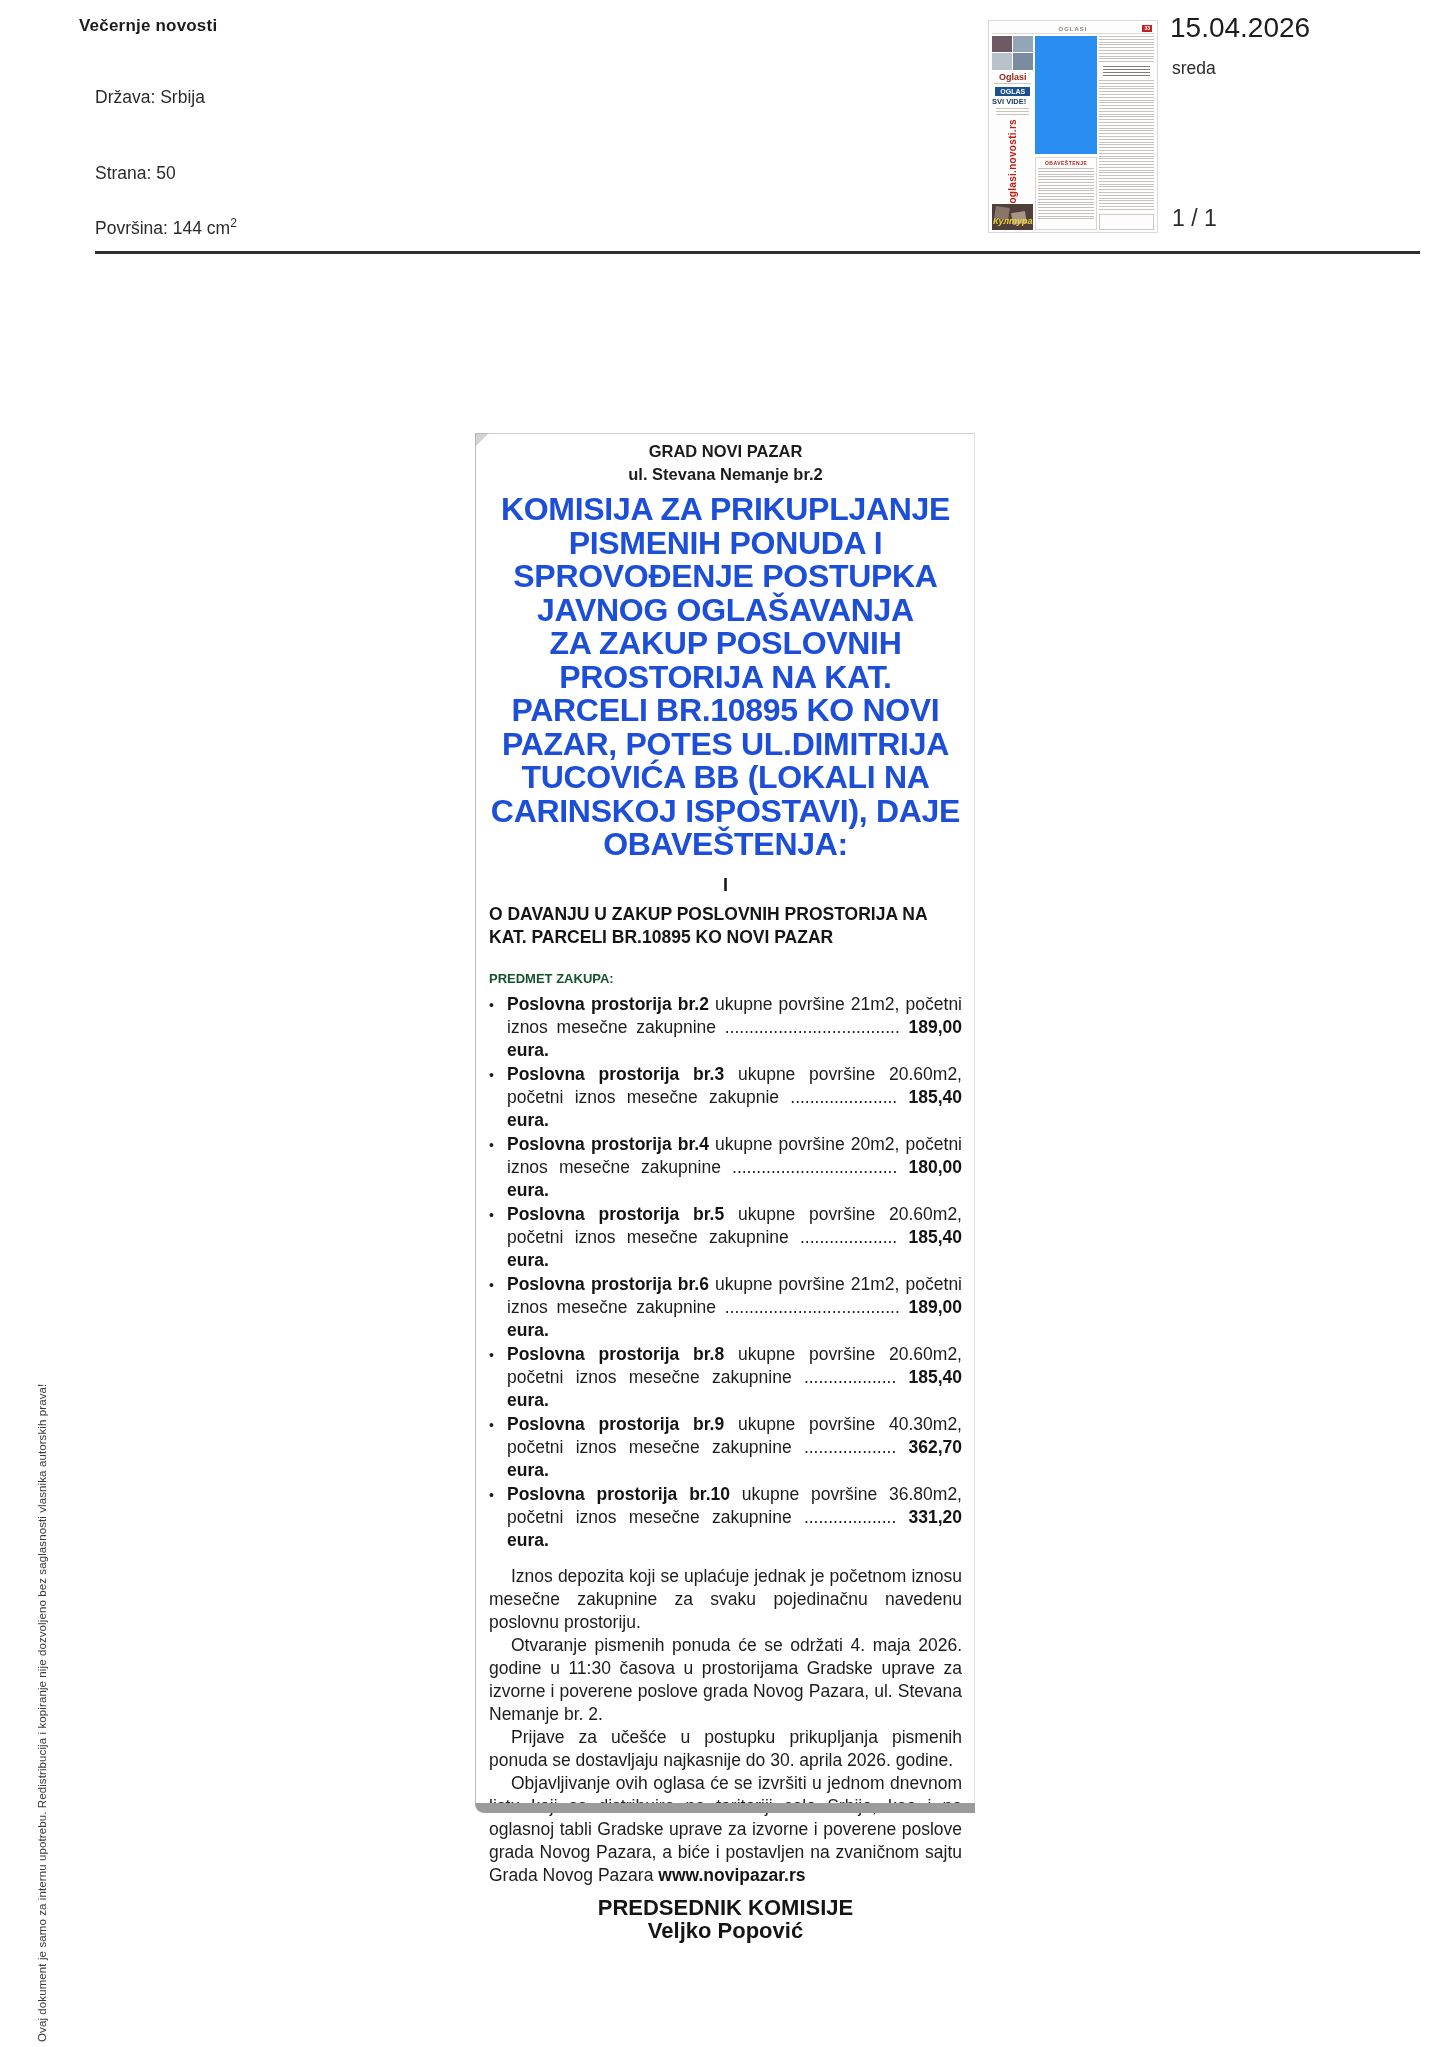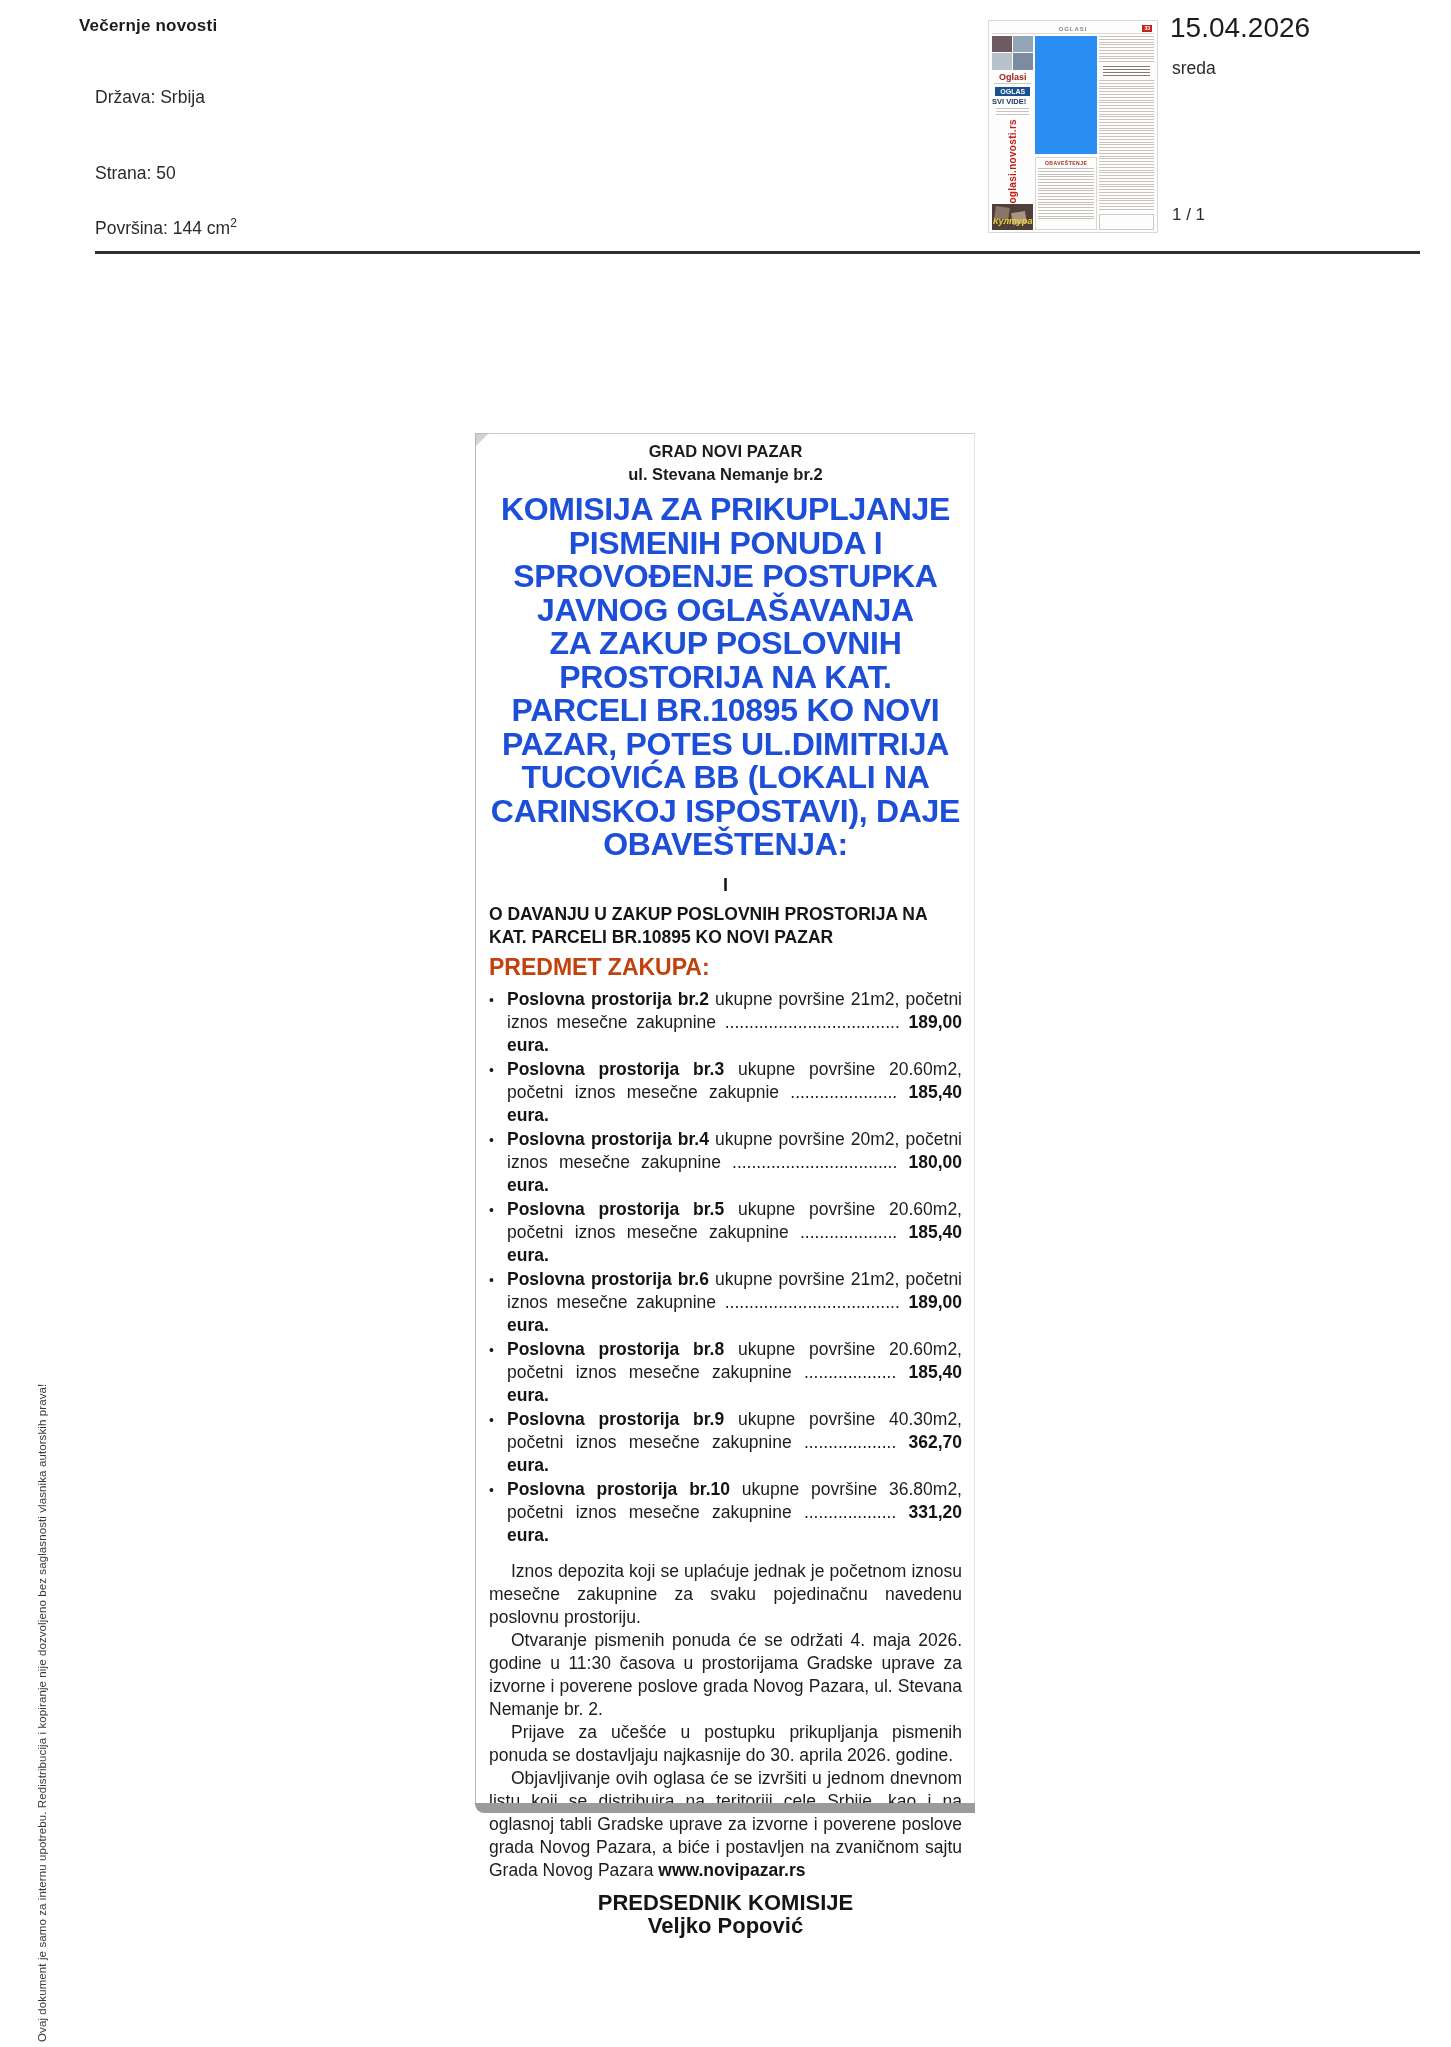--- a/index.html
+++ b/index.html
@@ -8,21 +8,21 @@
     font-family:"Liberation Sans", sans-serif;color:#1f1f1f;overflow:hidden;
   }
   
   .hdr-source{position:absolute;left:79px;top:16px;font-size:17px;font-weight:700;color:#1c1c1c;letter-spacing:.2px;}
   .hdr-country{position:absolute;left:95px;top:87px;font-size:17.5px;color:#2b2b2b;}
   .hdr-page{position:absolute;left:95px;top:163px;font-size:17.5px;color:#2b2b2b;}
   .hdr-area{position:absolute;left:95px;top:216px;font-size:17.5px;color:#2b2b2b;}
   .hdr-area sup{font-size:12px;}
   .hdr-date{position:absolute;left:1170px;top:12px;font-size:28px;color:#1c1c1c;}
   .hdr-weekday{position:absolute;left:1172px;top:58px;font-size:17.5px;color:#2b2b2b;}
-  .hdr-pagination{position:absolute;left:1172px;top:205px;font-size:17px;color:#2b2b2b;}
+  .hdr-pagination{position:absolute;left:1172px;top:205px;font-size:23px;color:#2b2b2b;}
   .hdr-rule{position:absolute;left:95px;top:251px;width:1325px;height:2.5px;background:#2e2e2e;}
 
   
   .thumb{position:absolute;left:988px;top:20px;width:170px;height:213px;background:#fdfdfd;
          border:1px solid #d9d9d9;box-sizing:border-box;padding:3px 3px 2px 3px;font-size:0;}
   .thumb-head{height:9px;border-bottom:1px solid #e0d8d0;display:flex;justify-content:center;align-items:center;position:relative;margin-bottom:2px;}
   .thumb-head .m-title{font-size:6px;color:#8a7f76;letter-spacing:1px;font-weight:700;}
   .thumb-head .m-page{position:absolute;right:2px;top:1px;font-size:5px;color:#fff;background:#c32222;padding:0 2px;line-height:7px;font-weight:700;}
   .thumb-body{display:flex;gap:2px;height:194px;}
   .t-left{width:42px;display:flex;flex-direction:column;}
@@ -56,21 +56,21 @@
   
   .ad{position:absolute;left:475px;top:433px;width:500px;height:1370px;box-sizing:border-box;
       border-top:1px solid #cfcfcf;border-left:1.5px solid #b8b8b8;border-right:1px solid #e2e2e2;
       padding:6px 12px 0 13px;background:#fff;}
   .ad-bottom-bar{position:absolute;left:-1.5px;bottom:-10px;width:calc(100% + 2.5px);height:10px;background:#9b9b9b;border-radius:0 0 0 9px;}
   .ad-fold{position:absolute;left:-1.5px;top:-1px;width:0;height:0;border-top:14px solid #aeaeae;border-right:14px solid transparent;opacity:.55;}
   .ad-org,.ad-address{text-align:center;font-weight:700;font-size:16.5px;line-height:23px;color:#1c1c1c;}
   .ad-title{margin-top:7px;text-align:center;font-weight:700;font-size:32px;line-height:33.5px;color:#1d4ed8;letter-spacing:-.3px;}
   .ad-sec-marker{margin-top:13px;text-align:center;font-weight:700;font-size:18px;color:#151515;}
   .ad-heading{margin-top:7px;font-weight:700;font-size:17.5px;line-height:23.5px;color:#151515;text-align:left;}
-  .ad-predmet{margin-top:4px;font-weight:700;font-size:23px;color:#c2410c;}
+  .ad-predmet{margin-top:21px;font-weight:700;font-size:13px;color:#14532d;}
   .ad-items{margin-top:7px;}
   .ad-item{display:flex;font-size:17.5px;line-height:23px;color:#1c1c1c;margin-bottom:1px;}
   .ad-item .bullet{width:18px;flex:0 0 18px;font-size:14px;padding-top:1px;color:#1c1c1c;}
   .ad-item .itext{flex:1;text-align:justify;}
   .ad-item b,.ad-par b{font-weight:700;color:#141414;}
   .ad-pars{margin-top:13px;}
   .ad-par{font-size:17.5px;line-height:23px;text-align:justify;text-indent:22px;color:#1c1c1c;margin:0;}
   .ad-sign-role,.ad-sign-name{text-align:center;font-weight:700;font-size:22px;line-height:23px;color:#151515;}
   .ad-sign-role{margin-top:9px;}
 

